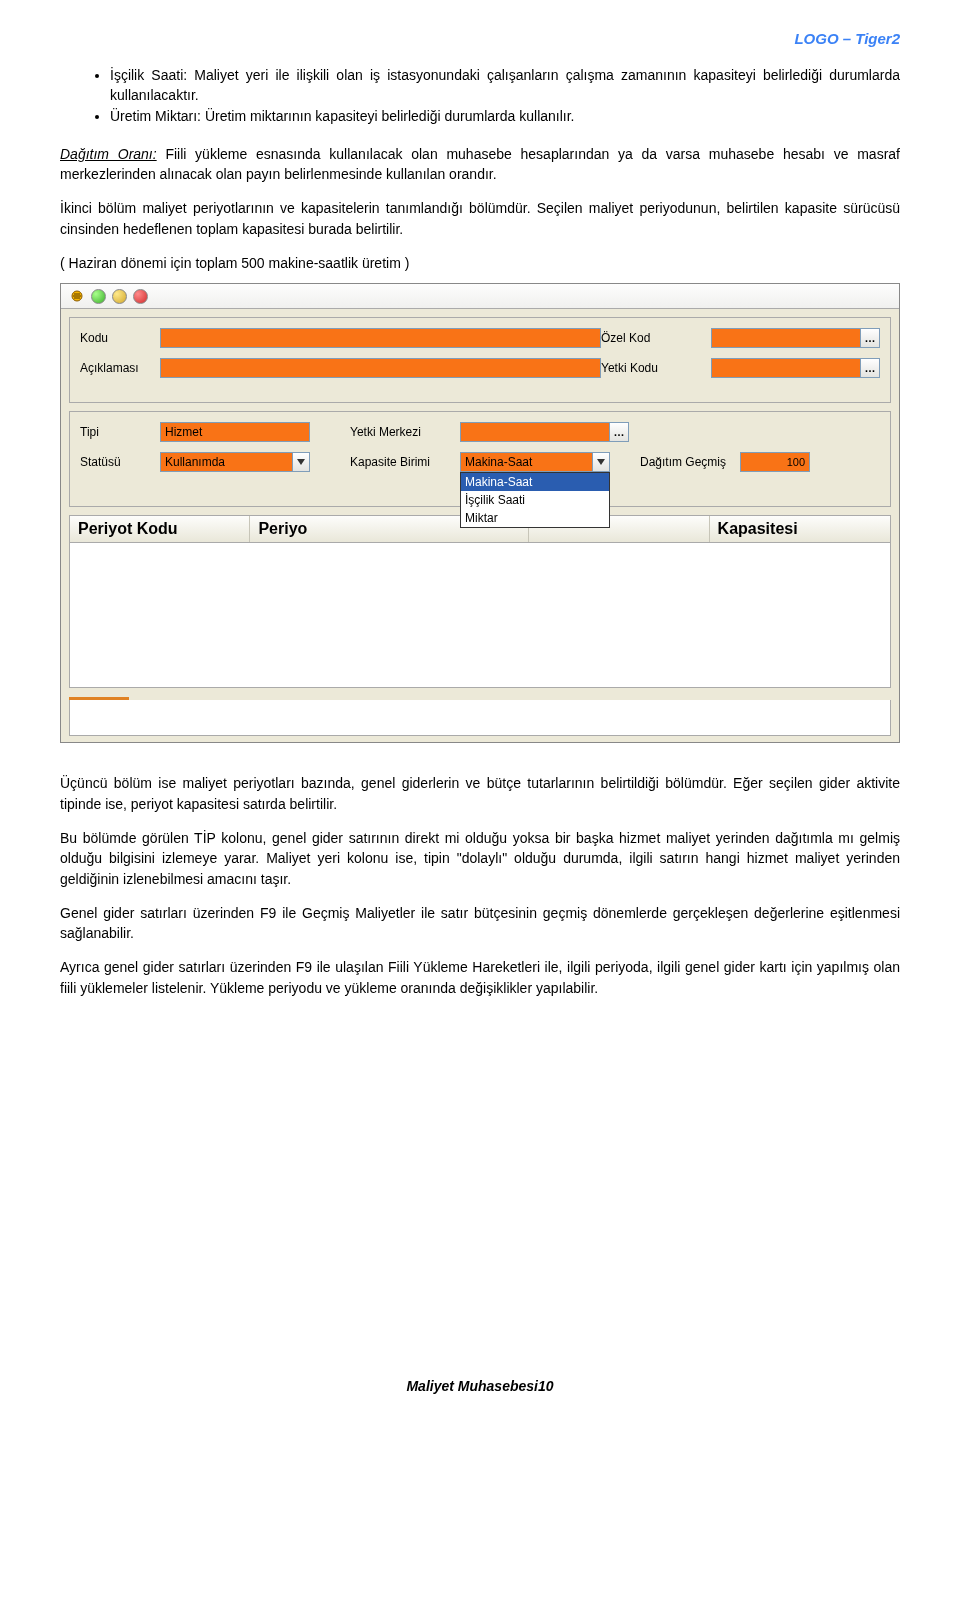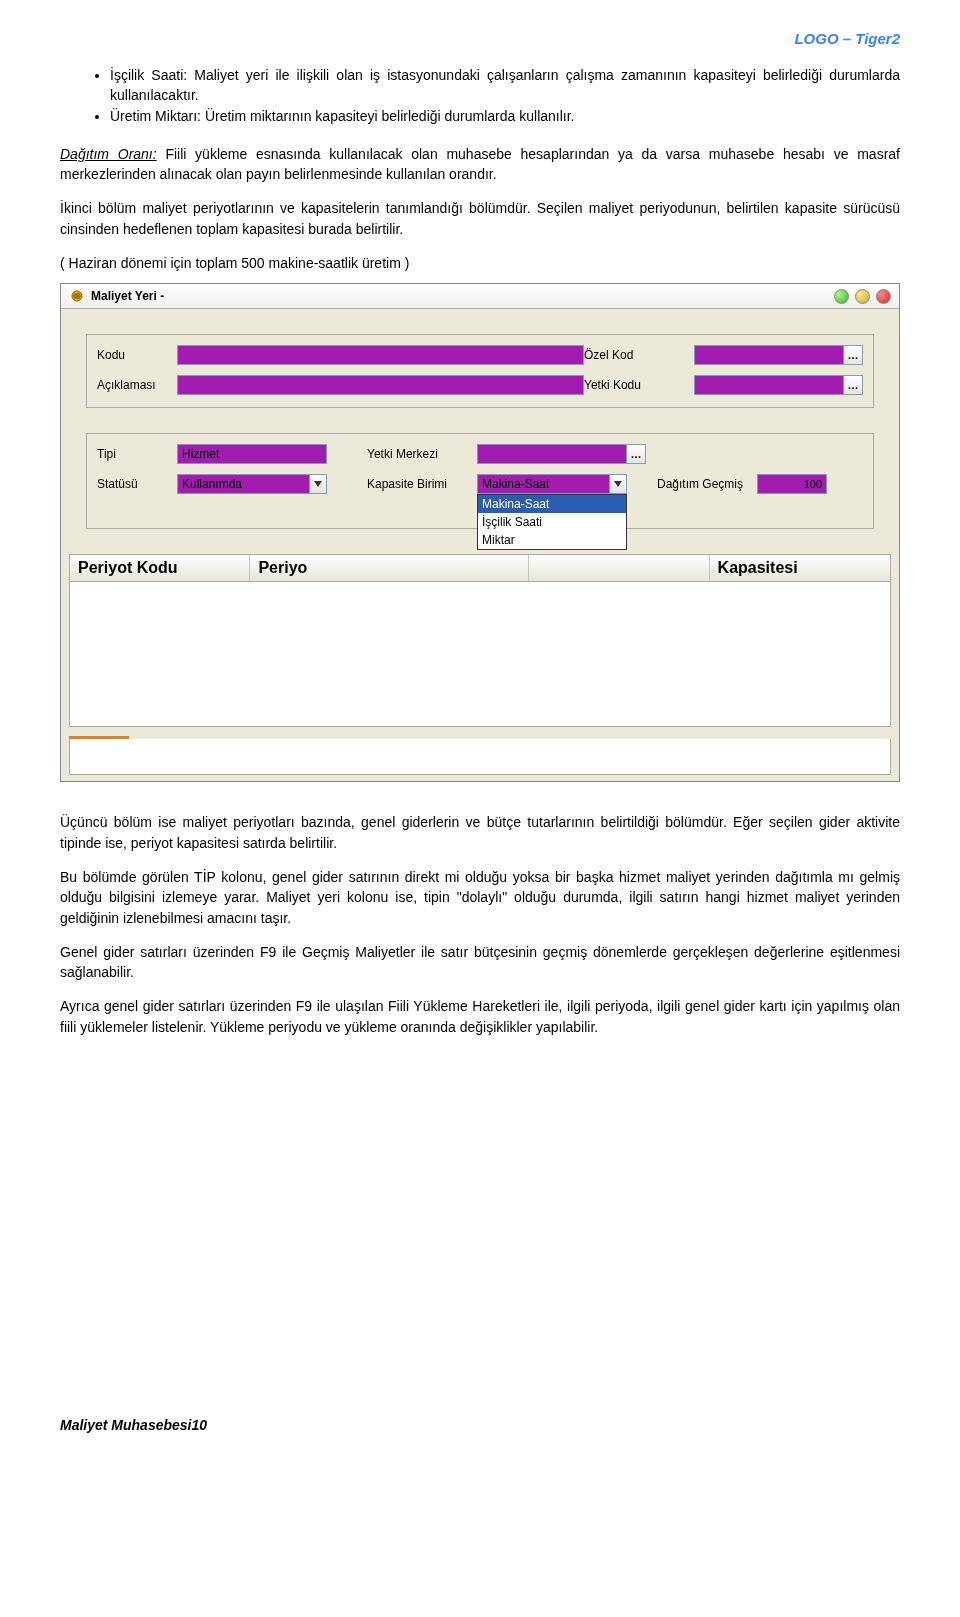--- a/index.html
+++ b/index.html
@@ -60,32 +60,32 @@
     width: 15px; height: 15px; border-radius: 50%;
     border: 1px solid #888;
     display:inline-block;
   }
   .btn-red { background: radial-gradient(circle at 30% 30%, #ff8a8a, #d22c2c); }
   .btn-yellow { background: radial-gradient(circle at 30% 30%, #ffe98a, #d2a82c); }
   .btn-green { background: radial-gradient(circle at 30% 30%, #a8ff8a, #3cb02c); }
 
   .pane {
     border: 1px solid #aaa;
-    margin: 25px;
-    padding: 10px 10px 2px 10px;
+    margin: 8px;
+    padding: 10px 10px 14px 10px;
     background: #ece9d8;
     position: relative;
   }
   .row { display: flex; align-items: center; margin-bottom: 10px; }
   .row label { width: 80px; color: #000; }
   .row .col2 { width: 300px; }
   .row .col-r-label { width: 110px; margin-left: auto; }
   .text-input {
     height: 20px;
-    background: #a21caf;
+    background: #f97316;
     border: 1px solid #7f9db9;
     flex: 1;
   }
   .text-input.narrow { width: 150px; flex:none; }
   .text-input.num { width: 70px; flex:none; text-align:right; padding-right:4px; font-size:11px; line-height:18px; }
   .ellipsis-btn {
     width: 20px; height: 20px;
     border: 1px solid #7f9db9;
     background: linear-gradient(#fff,#e4e4e0);
     display:flex; align-items:center; justify-content:center;
@@ -158,21 +158,21 @@
 
   .orange-bar {
     height:3px;
     background:#e08224;
     margin: -1px 8px 0 8px;
     width: 60px;
   }
 
   .footer {
     display:flex;
-    justify-content: flex-start;
+    justify-content: center;
     font-weight:bold;
     font-style: italic;
     font-size: 14px;
     margin-top: 380px;
   }
 </style>
 </head>
 <body>
 
 <div class="header-logo">LOGO – Tiger2</div>
@@ -193,21 +193,20 @@
 
   <div class="title-bar">
     <span class="bee">
       <svg viewBox="0 0 16 16">
           <circle cx="8" cy="8" r="5" fill="#f5b400" stroke="#8a5a00"></circle>
           <line x1="4" y1="8" x2="12" y2="8" stroke="#5a3a00"></line>
           <line x1="5" y1="6" x2="11" y2="6" stroke="#5a3a00"></line>
           <line x1="5" y1="10" x2="11" y2="10" stroke="#5a3a00"></line>
         </svg>
     </span>
-    <span class="title-text">Maliyet Yeri -</span>
     <span class="win-btn btn-green"></span>
     <span class="win-btn btn-yellow"></span>
     <span class="win-btn btn-red"></span>
   </div>
 
   <div class="pane">
     <div class="row">
       <label>Kodu</label>
       <div class="text-input col2"></div>
       <label class="col-r-label">Özel Kod</label>

